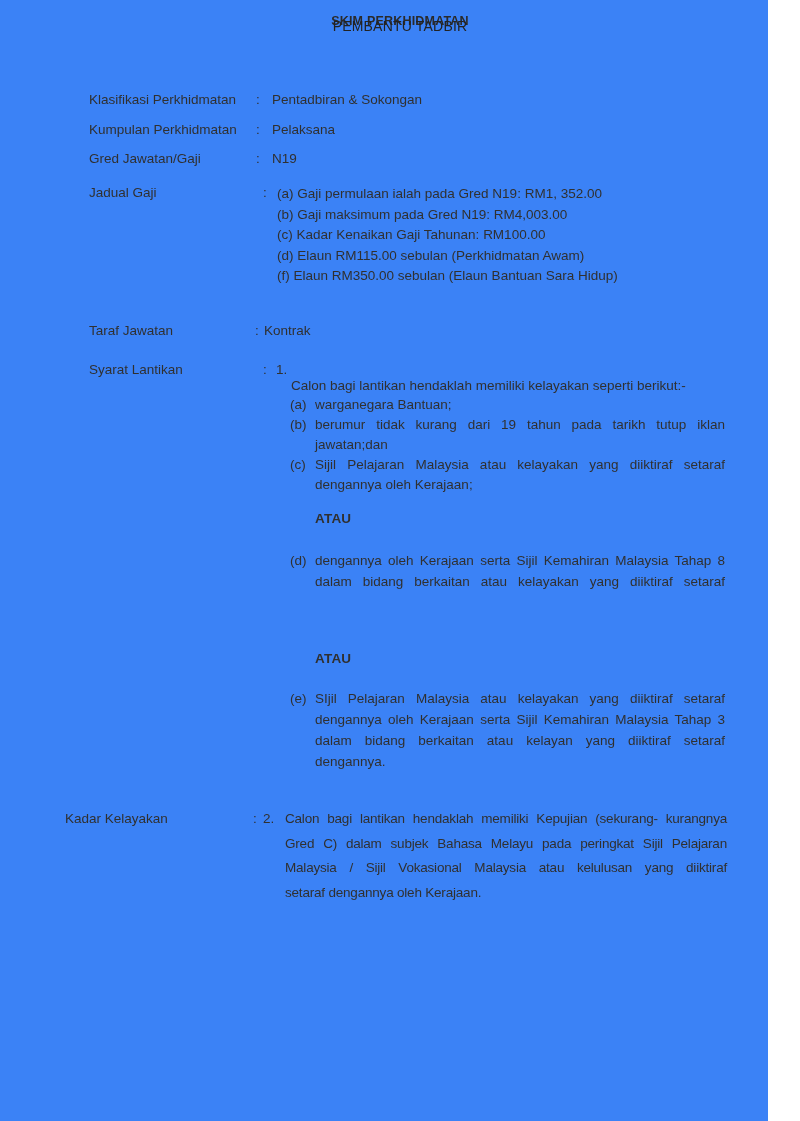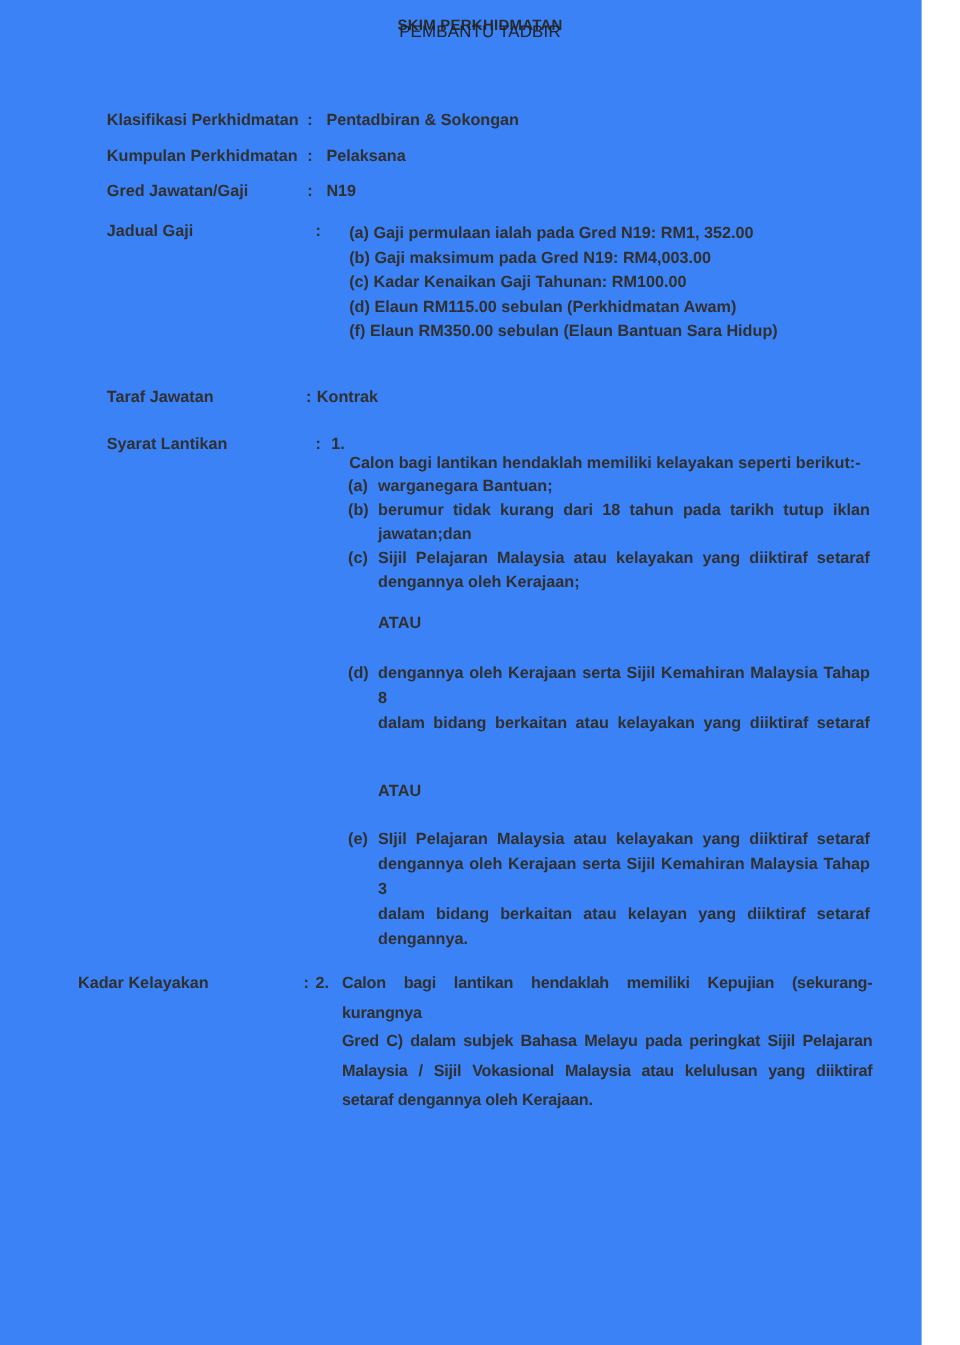--- a/index.html
+++ b/index.html
@@ -6,30 +6,30 @@
   .page {
     position: relative;
     width: 768px;
     height: 1121px;
     background: #3b82f6;
     font-family: "Liberation Sans", "DejaVu Sans", sans-serif;
     color: #303030;
     font-size: 13.5px;
     overflow: hidden;
   }
-  .abs { position: absolute; font-weight: bold; }
+  .abs { position: absolute; }
   .center { left: 0; width: 800px; text-align: center; }
   .t1 { top: 13px; font-size: 12.5px; font-weight: bold; line-height: 16px; letter-spacing: 0.2px; color: #2a2a2a; }
   .t2 { top: 15px; font-size: 14px; font-weight: normal; line-height: 22px; letter-spacing: 0.2px; color: #222; }
   .lbl { left: 89px; line-height: 17px; white-space: nowrap; }
   .lbl2 { left: 65px; line-height: 17px; white-space: nowrap; }
   .colon { line-height: 17px; }
   .val { line-height: 17px; white-space: nowrap; }
   .num { line-height: 17px; }
-  .list .li { line-height: 20.5px; white-space: nowrap; margin-left: 14px; }
+  .list .li { line-height: 20.5px; white-space: nowrap; }
   .sl-item { position: relative; }
   .marker { position: absolute; left: 0; top: 0; }
   .itext { margin-left: 25px; }
   .lh20, .lh20 .marker { line-height: 20px; }
   .lh21, .lh21 .marker { line-height: 21px; }
   .jl { text-align: justify; text-align-last: justify; }
   .ll { text-align: left; white-space: nowrap; }
   .atau { font-weight: bold; line-height: 18px; letter-spacing: 0.2px; }
   .sk-text { line-height: 24.5px; letter-spacing: -0.2px; }
   .intro { line-height: 17px; white-space: nowrap; }
@@ -76,21 +76,21 @@
   <div class="abs lh20" style="left:290px;top:395px;width:435px">
     <div class="sl-item">
       <span class="marker">(a)</span>
       <div class="itext">
         <div class="ll">warganegara Bantuan;</div>
       </div>
     </div>
     <div class="sl-item">
       <span class="marker">(b)</span>
       <div class="itext">
-        <div class="jl">berumur tidak kurang dari 18 tahun pada tarikh tutup iklan</div>
+        <div class="jl">berumur tidak kurang dari 19 tahun pada tarikh tutup iklan</div>
         <div class="ll">jawatan;dan</div>
       </div>
     </div>
     <div class="sl-item">
       <span class="marker">(c)</span>
       <div class="itext">
         <div class="jl">Sijil Pelajaran Malaysia atau kelayakan yang diiktiraf setaraf</div>
         <div class="ll">dengannya oleh Kerajaan;</div>
       </div>
     </div>

